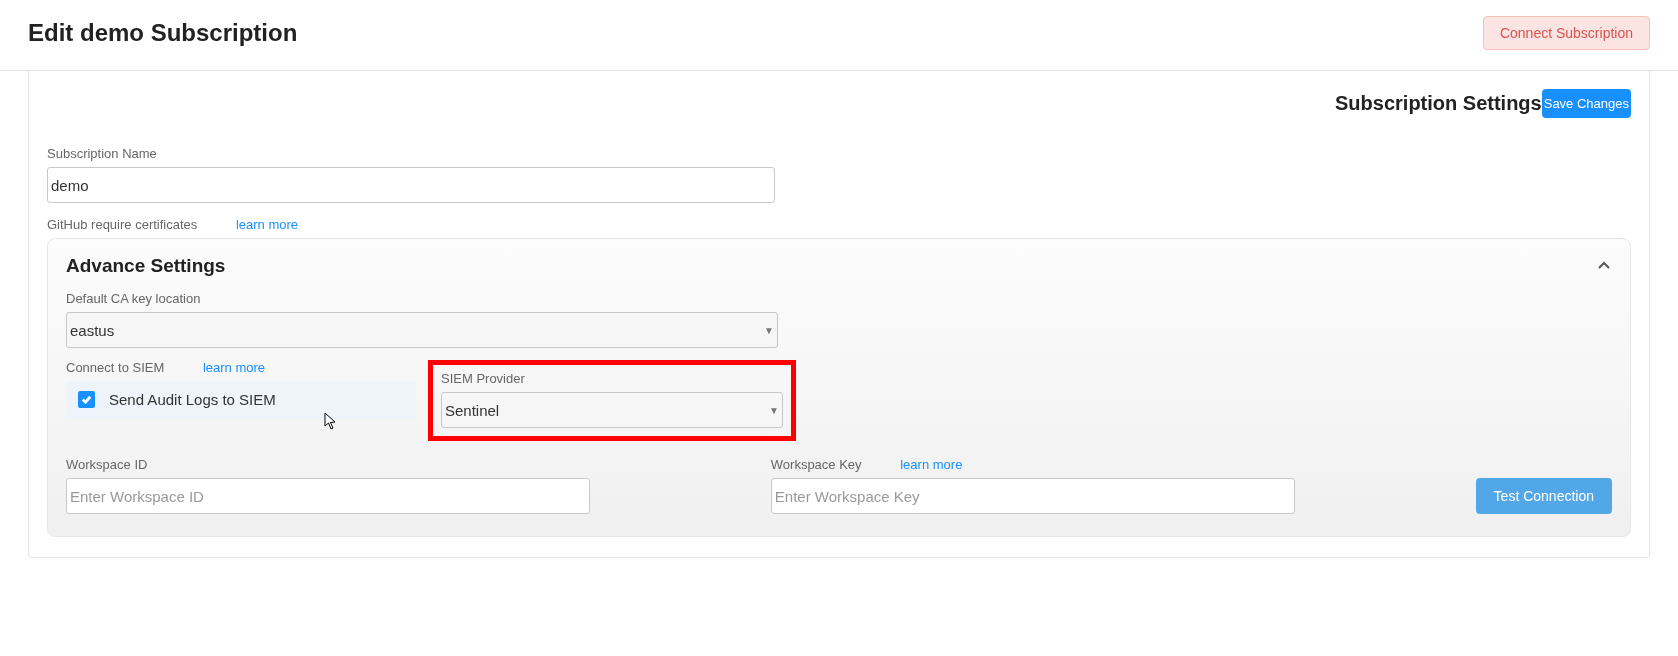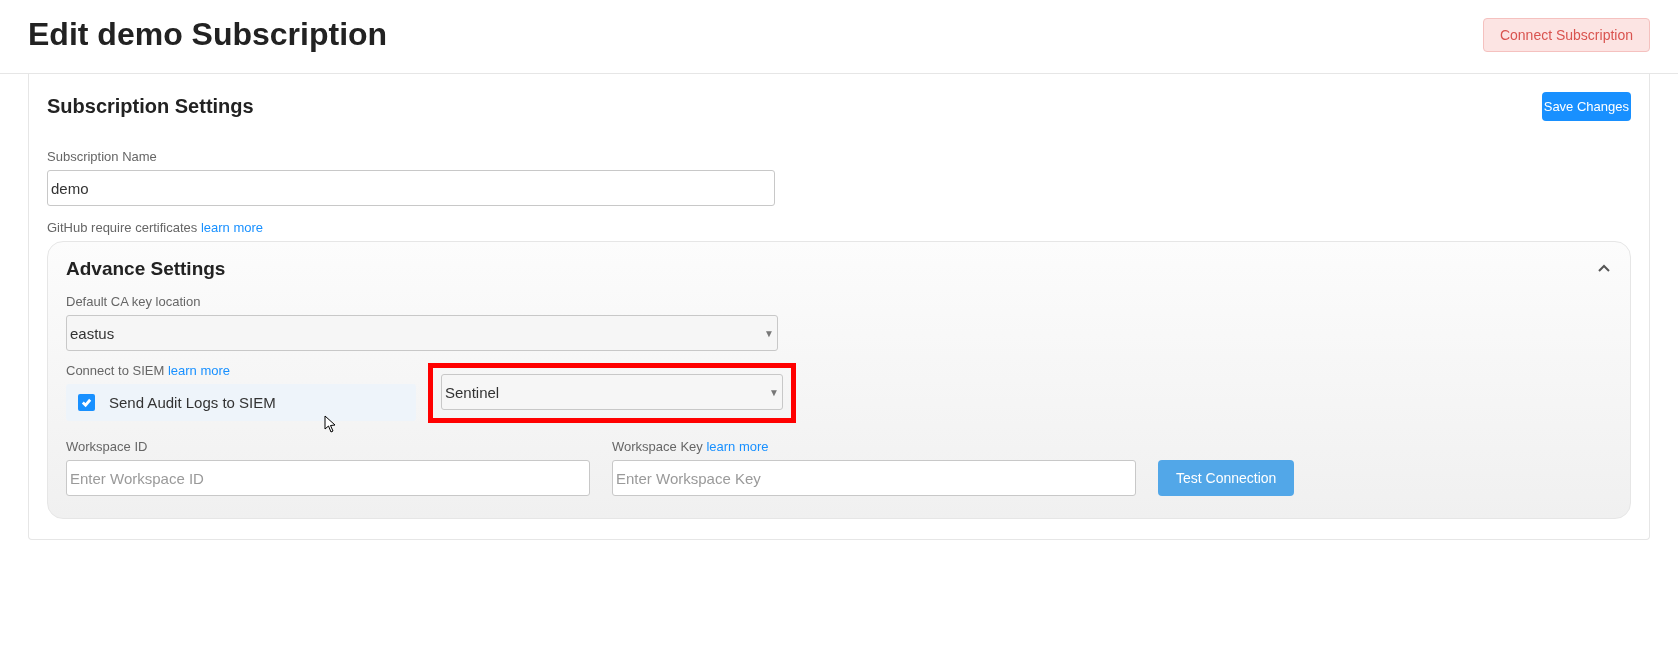--- a/index.html
+++ b/index.html
@@ -16,21 +16,21 @@
   }
   .header {
     display: flex;
     align-items: center;
     justify-content: space-between;
     padding: 16px 28px 20px 28px;
     border-bottom: 1px solid #e6e6e6;
   }
   .header h1 {
     margin: 0;
-    font-size: 32px;
+    font-size: 24px;
     font-weight: 700;
     color: #222;
   }
   .cancel-btn {
     background: #fce4e3;
     color: #d9534f;
     border: 1px solid #f5c1bf;
     border-radius: 4px;
     padding: 8px 16px;
     font-size: 14px;
@@ -38,21 +38,21 @@
   }
   .section-card {
     margin: 0 28px;
     border: 1px solid #e6e6e6;
     border-top: none;
     border-radius: 0 0 4px 4px;
   }
   .section-header {
     display: flex;
     align-items: center;
-    justify-content: space-between;
+    justify-content: flex-end;
     padding: 18px 18px 18px 18px;
   }
   .section-header h2 {
     margin: 0;
     font-size: 20px;
     font-weight: 700;
     color: #222;
   }
   .save-btn {
     background: #1890ff;
@@ -67,21 +67,21 @@
     padding: 10px 18px 20px 18px;
   }
   .row { display: flex; gap: 56px; }
   .col { flex: 1; min-width: 0; }
   .field-label {
     display: block;
     font-size: 13px;
     color: #666;
     margin-bottom: 6px;
   }
-  .learn-link { color: #1890ff; text-decoration: none; }
+  .learn-link { color: #1890ff; text-decoration: none; margin-left: 35px; }
   .text-input, .select-input {
     width: 100%;
     height: 36px;
     padding: 6px 3px;
     font-size: 15px;
     color: #333;
     background: #fff;
     border: 1px solid #c8c8c8;
     border-radius: 3px;
   }
@@ -114,41 +114,41 @@
     background: #fff;
   }
   .cb.checked { background: #1890ff; }
   .cb.checked svg { display: block; }
   .cb svg { display: none; width: 11px; height: 11px; stroke: #fff; stroke-width: 3; fill: none; }
   .mt14 { margin-top: 14px; }
 
   .advance-panel {
     margin: 0 0 0 0;
     border: 1px solid #e6e6e6;
-    border-radius: 16px;
+    border-radius: 8px;
     background: linear-gradient(#fcfcfc, #f0f0f0);
     padding: 0 18px 22px 18px;
   }
   .advance-header {
     display: flex; align-items: center; justify-content: space-between;
     padding: 16px 0 14px 0;
     cursor: pointer;
   }
   .advance-header h3 { margin: 0; font-size: 19px; font-weight: 700; color: #222; }
   .chevron { width: 16px; height: 16px; }
   .chevron svg { width: 16px; height: 16px; stroke: #555; stroke-width: 2; fill: none; }
   .siem-row { display: flex; gap: 12px; align-items: flex-start; margin-top: 12px;}
   .siem-left { width: 350px; }
   .siem-right {
     width: 368px;
     border: 5px solid #ff0000;
     padding: 6px 8px 8px 8px;
     background: transparent;
   }
-  .ws-row { display: flex; gap: 22px; align-items: flex-end; margin-top: 14px;}
+  .ws-row { display: flex; gap: 22px; align-items: flex-end; margin-top: 14px; justify-content: space-between;}
   .ws-col-a { width: 524px; }
   .ws-col-b { width: 524px; }
   .test-btn {
     background: #52a7e8;
     color: #fff;
     border: none;
     border-radius: 4px;
     padding: 9px 18px;
     font-size: 14px;
     cursor: pointer;
@@ -219,20 +219,21 @@
                 <span class="cb checked">
                   <svg viewBox="0 0 12 12">
                       <path d="M2 6 L5 9 L10 3"></path>
                     </svg>
                 </span>
                 <span>Send Audit Logs to SIEM</span>
               </div>
             </div>
 
             <div class="siem-right">
+              <label class="field-label">SIEM Provider</label>
               <div class="select-input">
                 <span>Sentinel</span>
                 <span class="tri">▼</span>
               </div>
             </div>
 
             <svg class="cursor-img" style="left:258px; top:52px;" viewBox="0 0 14 18">
               <path d="M1 1 L1 14 L4.5 11 L7 17 L9 16 L6.5 10.5 L11 10 Z" fill="#fff" stroke="#000" stroke-width="1"></path>
             </svg>
           </div>

